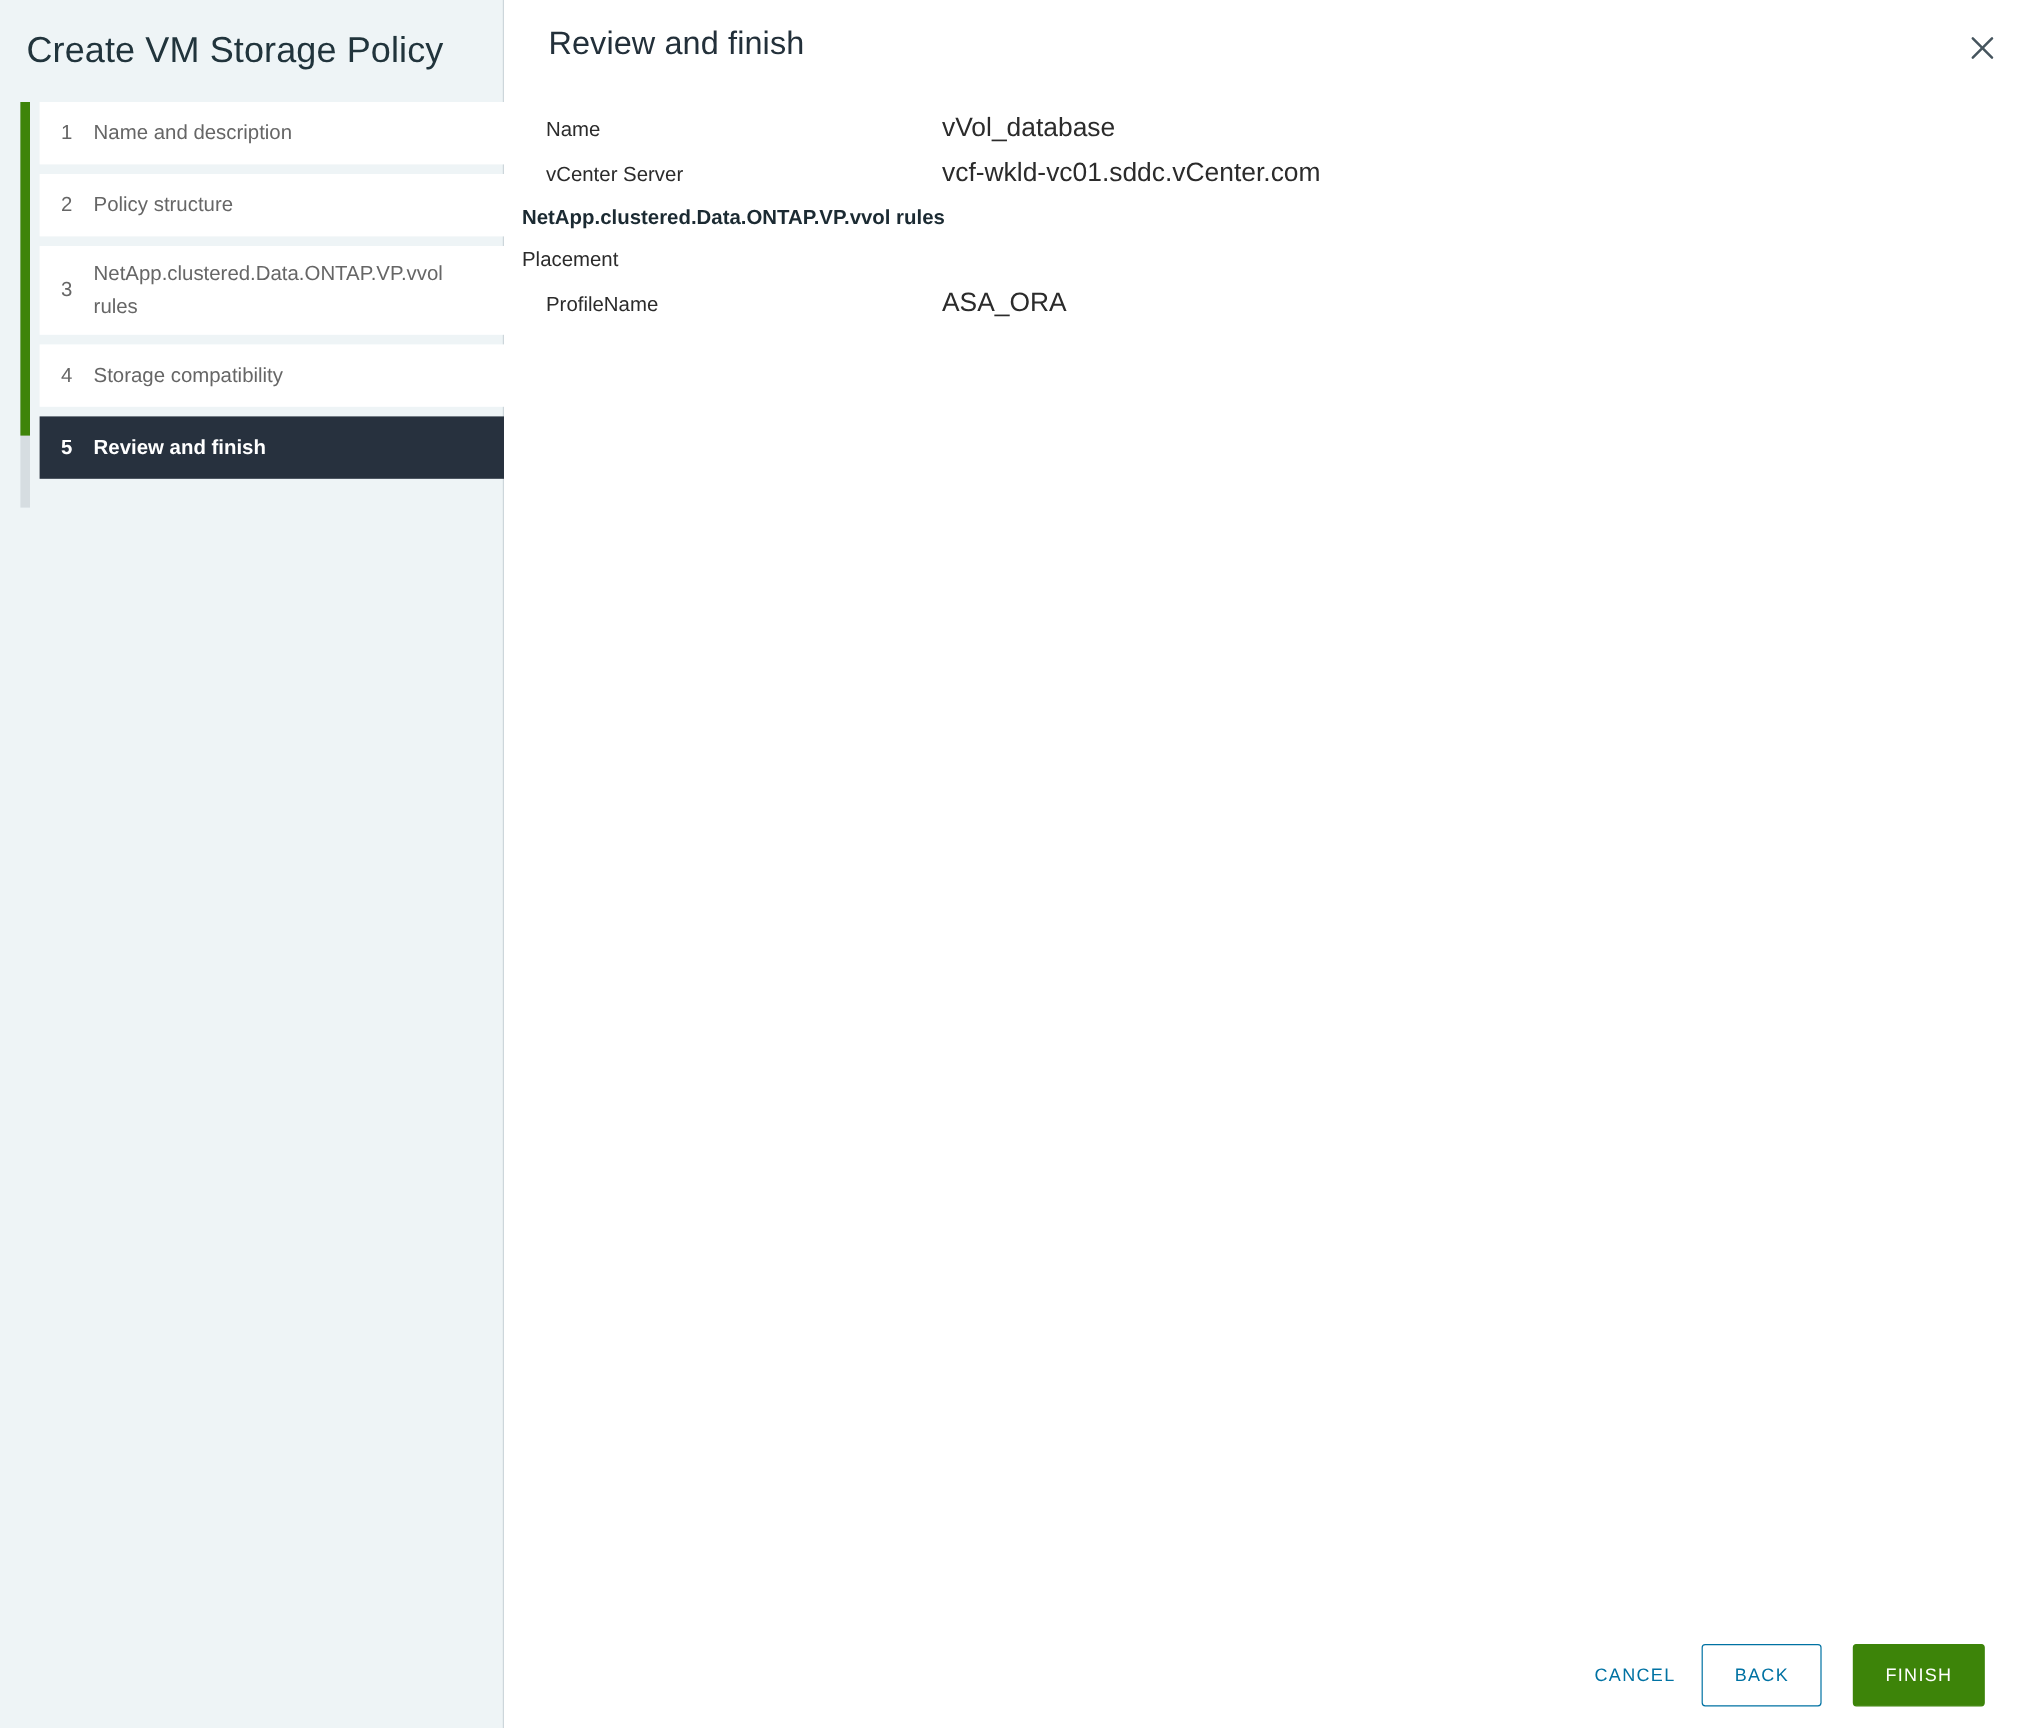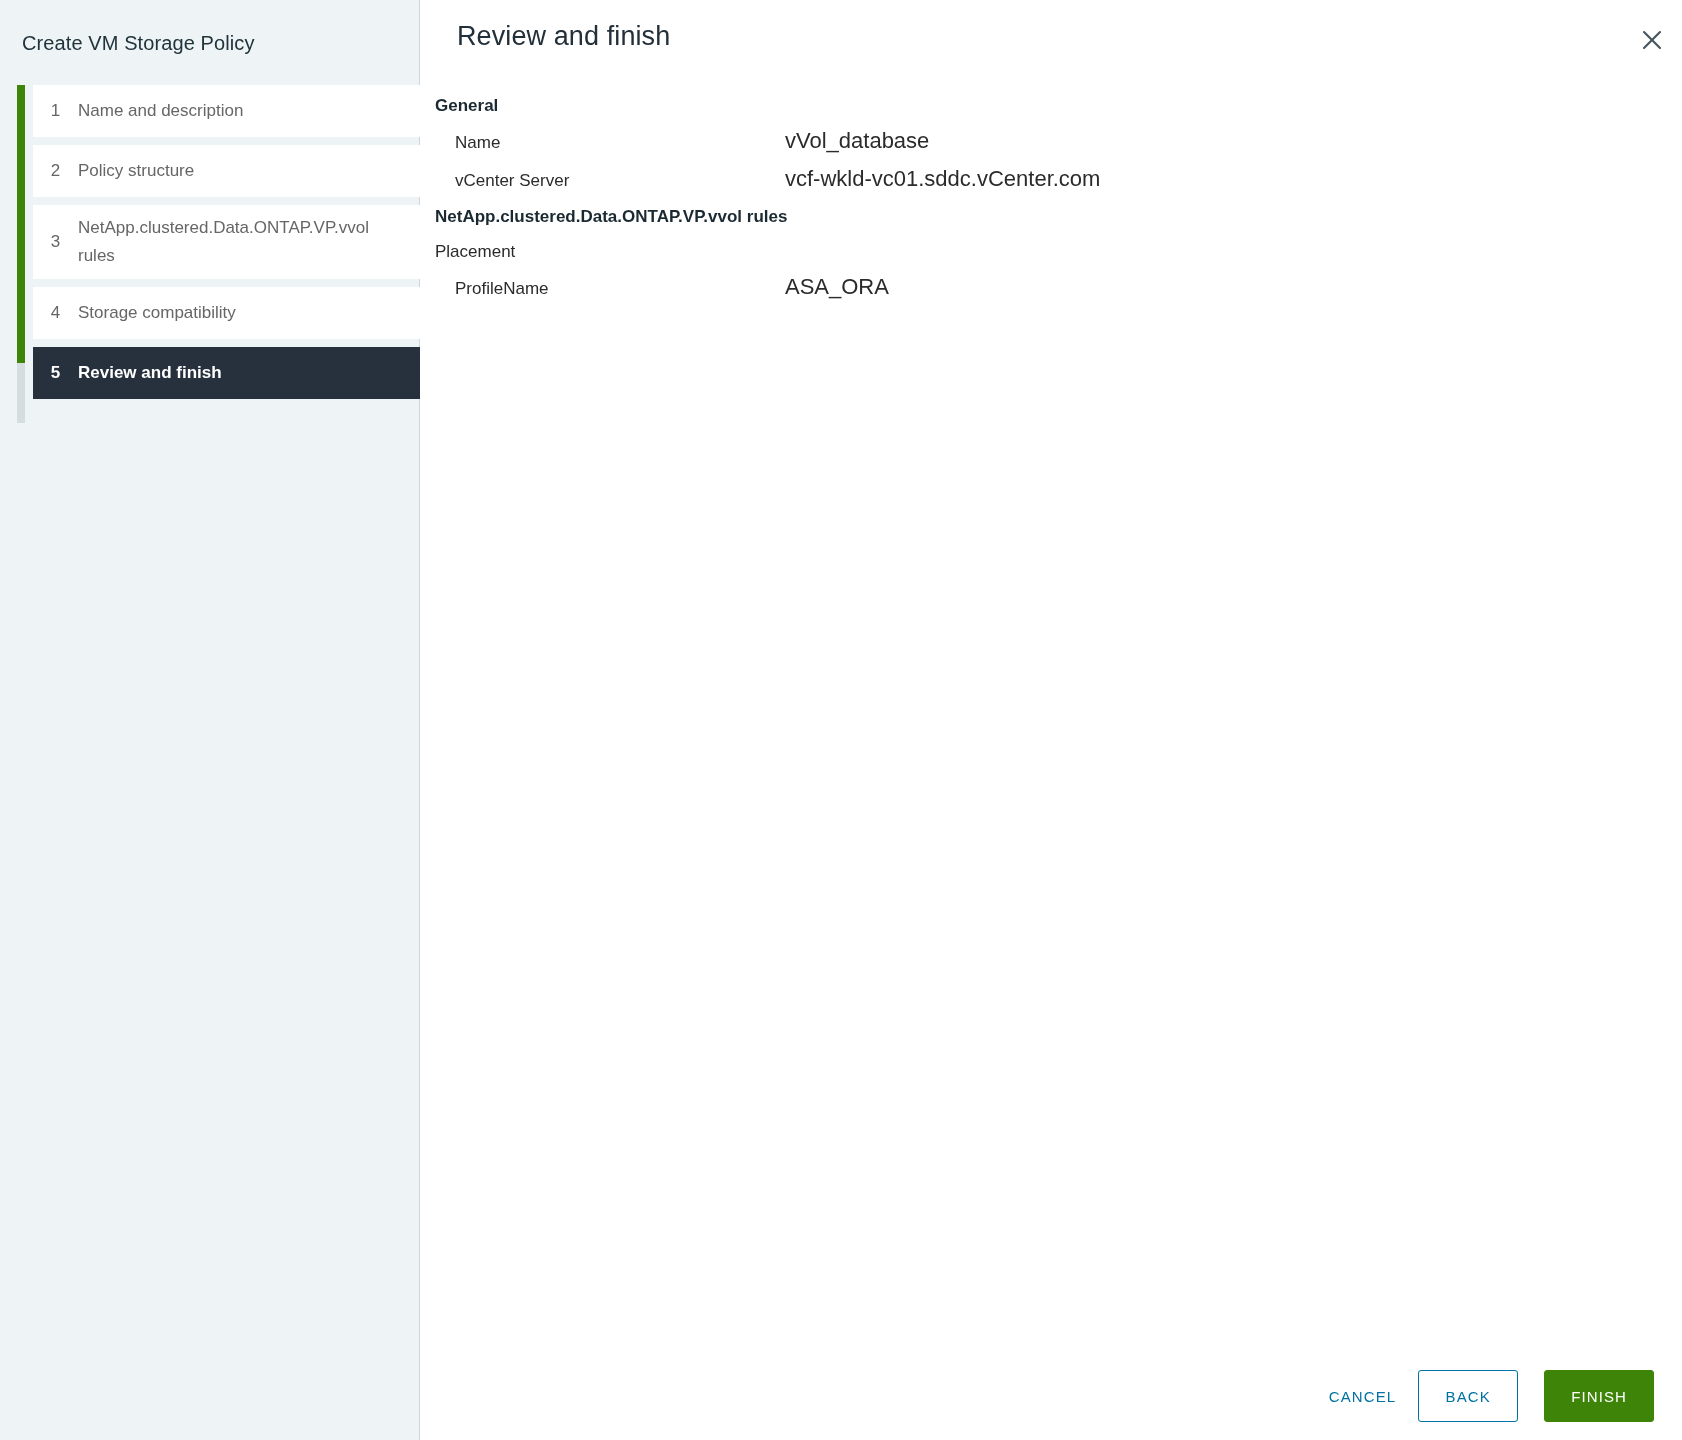--- a/index.html
+++ b/index.html
@@ -27,21 +27,21 @@
     width: 420px;
     height: 1440px;
     background: #eef4f6;
     box-sizing: border-box;
     position: relative;
     flex: 0 0 420px;
     border-right: 1px solid #cdd6db;
   }
 
   .wizard-title {
-    font-size: 20px;
+    font-size: 30px;
     font-weight: 400;
     color: #21343c;
     letter-spacing: 0.1px;
     padding: 24px 0 0 22px;
     line-height: 38px;
     white-space: nowrap;
   }
 
   .steps-wrap {
     position: relative;
@@ -283,21 +283,20 @@
 
     <button class="close-btn">
       <svg width="22" height="22" viewBox="0 0 22 22">
         <line x1="3" y1="3" x2="19" y2="19" stroke="#46555e" stroke-width="2.1" stroke-linecap="round"></line>
         <line x1="19" y1="3" x2="3" y2="19" stroke="#46555e" stroke-width="2.1" stroke-linecap="round"></line>
       </svg>
     </button>
 
     <div class="summary">
 
-      <div class="sec-head">General</div>
 
       <div class="row">
         <span class="k">Name</span>
         <span class="v">vVol_database</span>
       </div>
 
 
       <div class="row">
         <span class="k">vCenter Server</span>
         <span class="v">vcf-wkld-vc01.sddc.vCenter.com</span>

